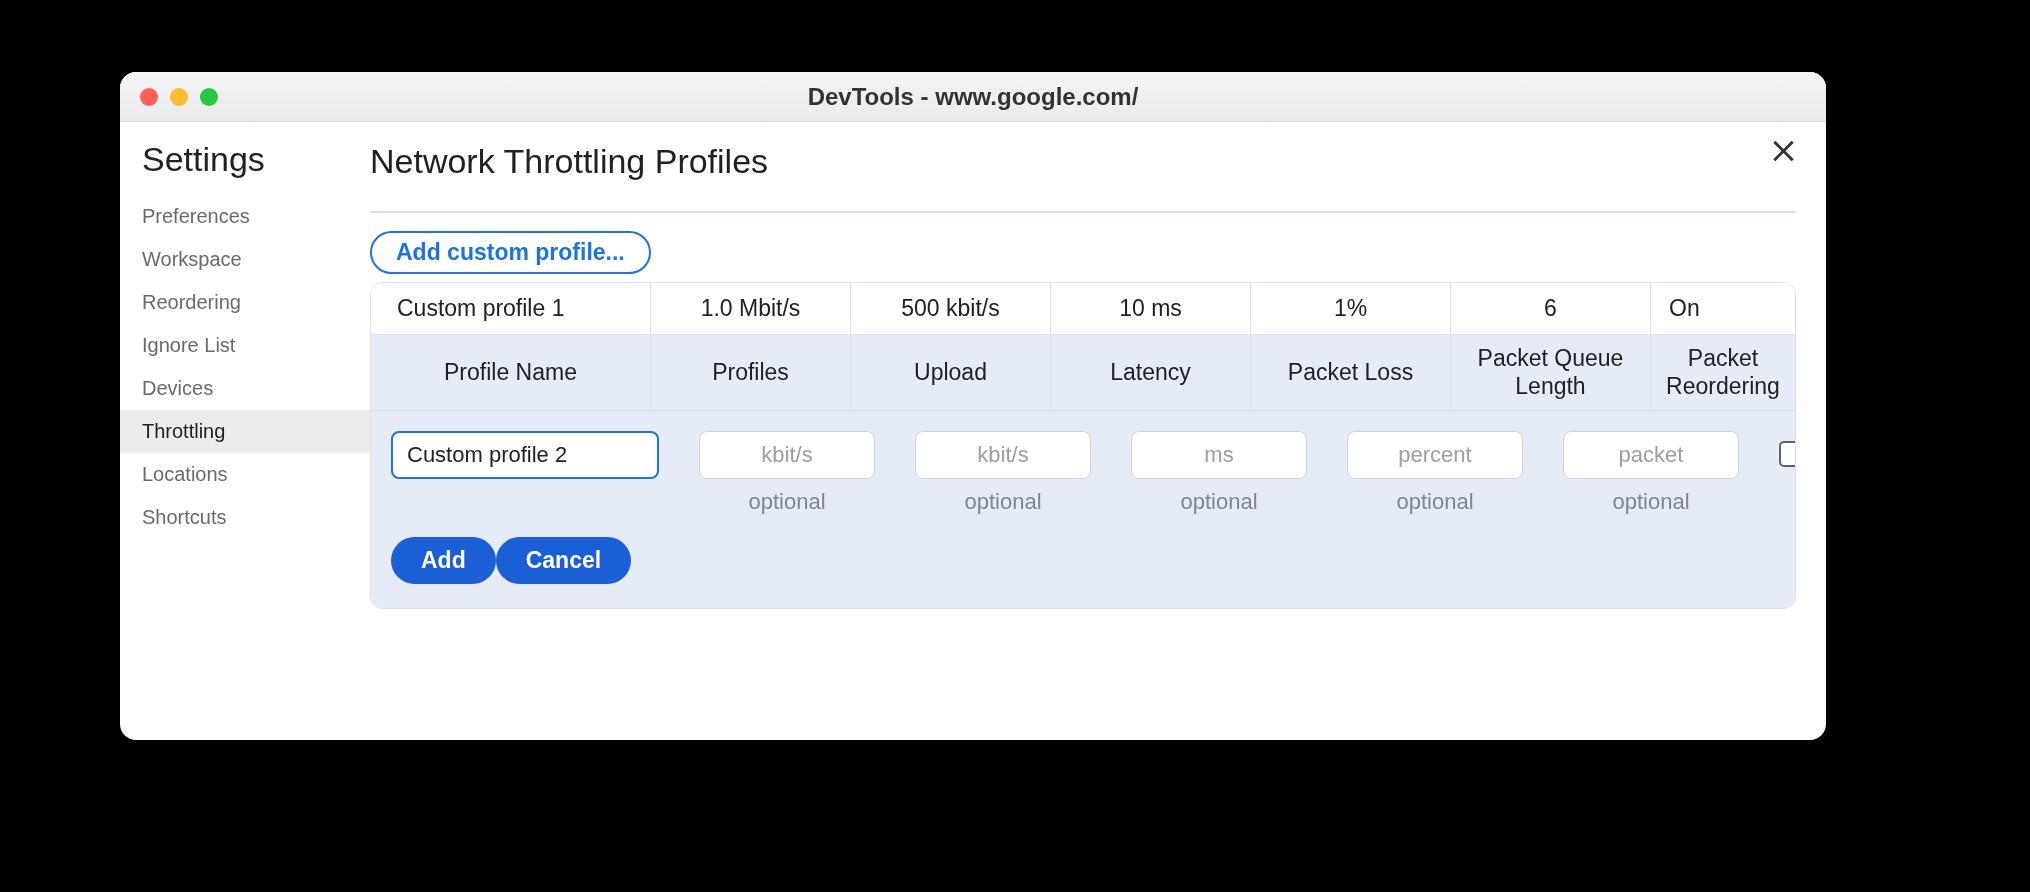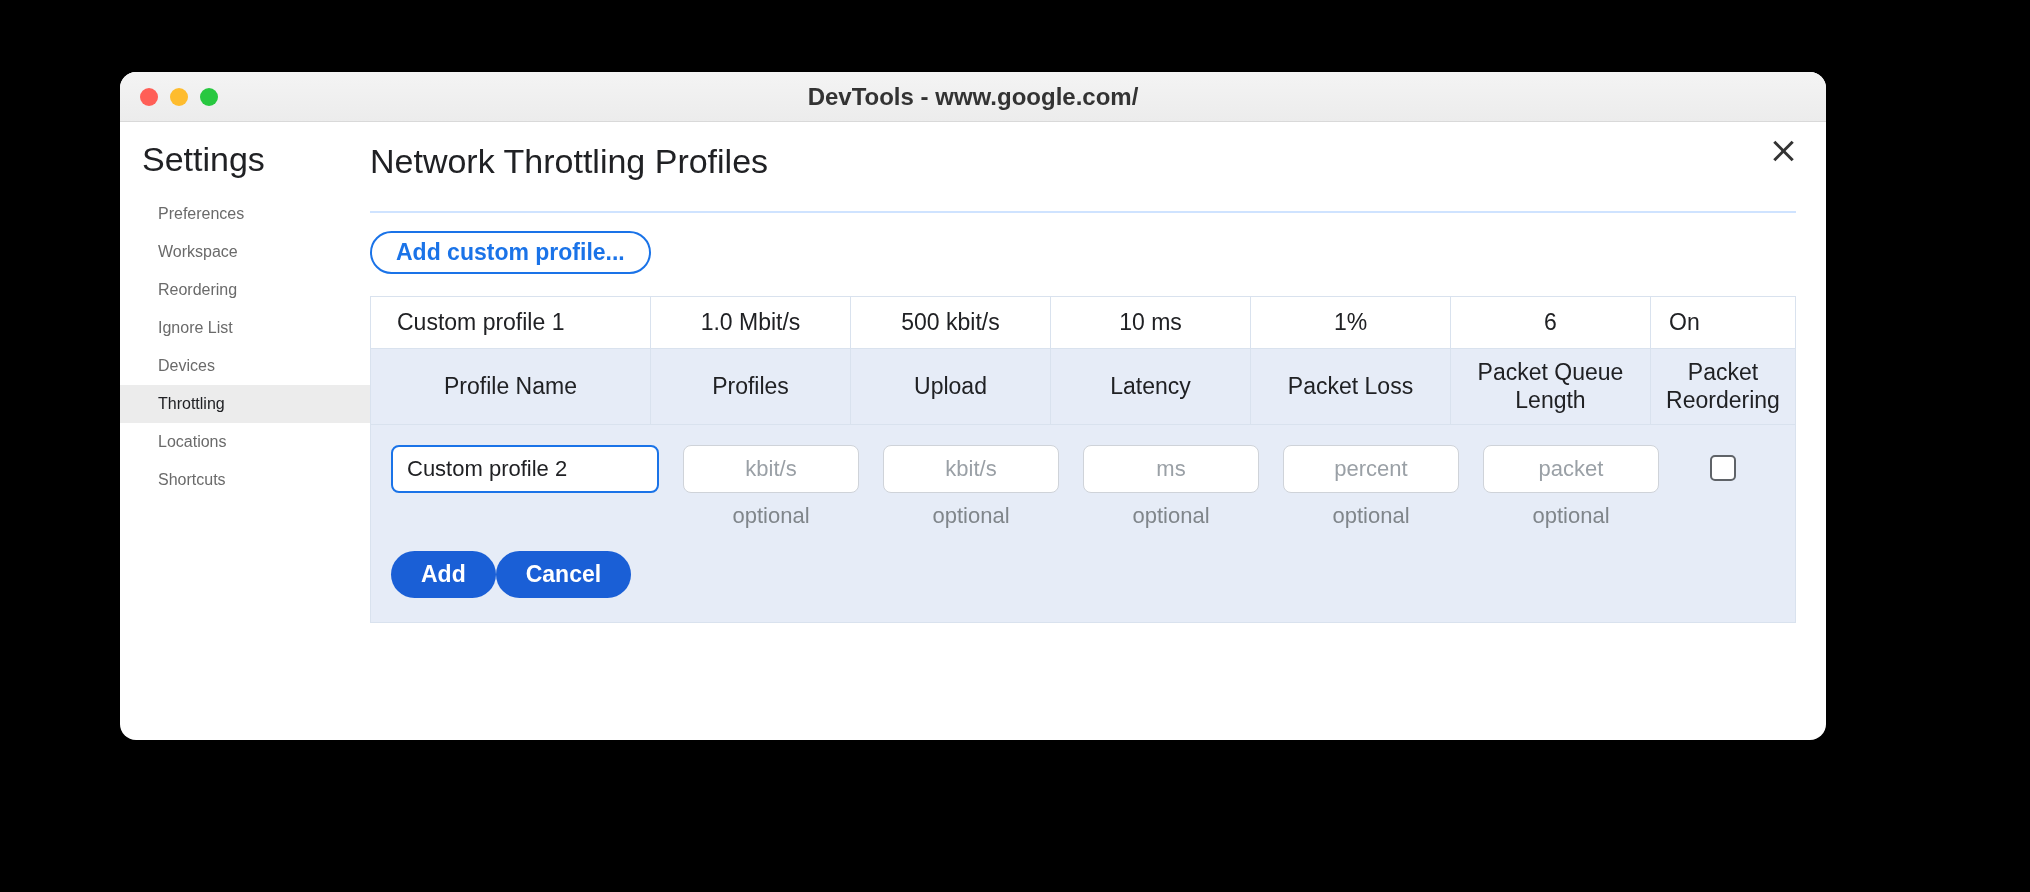--- a/index.html
+++ b/index.html
@@ -76,23 +76,23 @@
   .sidebar {
     width: 250px;
     padding: 18px 0 0 0;
   }
   .sidebar-title {
     font-size: 34px;
     font-weight: 500;
     padding: 0 22px 16px;
   }
   .sidebar-item {
-    font-size: 16px;
+    font-size: 20px;
     color: #6a6a6a;
-    padding: 10px 38px;
+    padding: 10px 22px;
     cursor: pointer;
   }
   .sidebar-item.active {
     background: #ececec;
     color: #202124;
   }
 
   .main {
     flex: 1;
     padding: 20px 30px 0 0;
@@ -112,23 +112,23 @@
     background: #fff;
     border-radius: 999px;
     padding: 6px 24px;
     font-size: 23px;
     font-weight: 600;
     cursor: pointer;
     margin-left: 0;
   }
 
   .grid {
-    margin-top: 22px;
+    margin-top: 8px;
     border: 1px solid #d9e2ee;
-    border-radius: 0;
+    border-radius: 12px;
     overflow: hidden;
   }
   .row {
     display: grid;
     grid-template-columns: 280px 200px 200px 200px 200px 200px 1fr;
   }
   .cell {
     padding: 12px 14px;
     border-right: 1px solid #d9e2ee;
     border-bottom: 1px solid #d9e2ee;
@@ -150,21 +150,21 @@
     padding: 10px 6px;
   }
 
   .edit-area {
     background: #e6ecf7;
     padding: 20px 20px 24px;
   }
   .edit-row {
     display: grid;
     grid-template-columns: 280px 200px 200px 200px 200px 200px 1fr;
-    gap: 0;
+    gap: 16px;
   }
   .edit-col {
     display: flex;
     flex-direction: column;
     align-items: center;
     padding: 0 12px;
   }
   .edit-col:first-child { align-items: flex-start; padding-left: 0; }
   .field {
     width: 100%;

